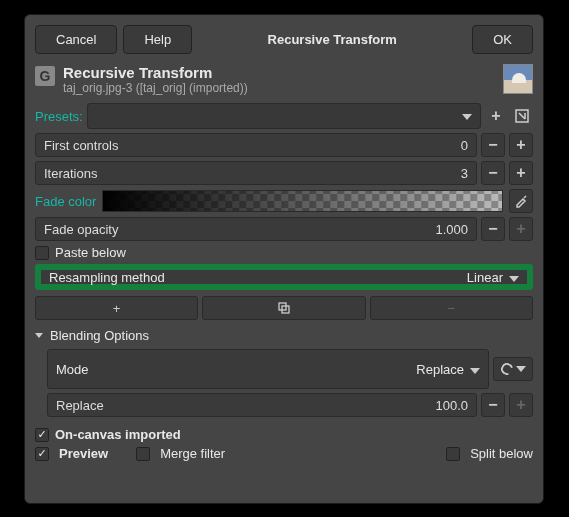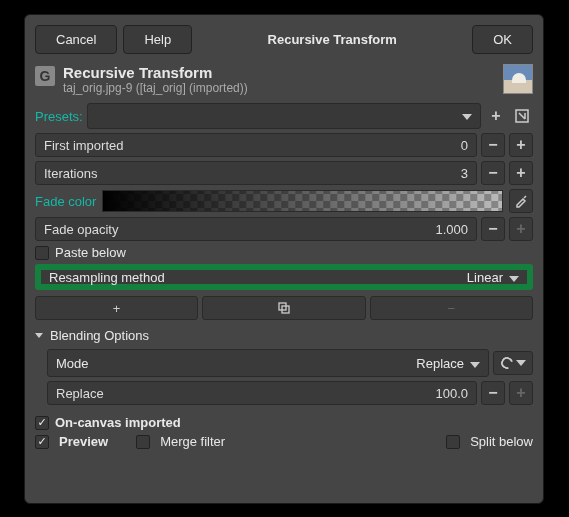--- a/index.html
+++ b/index.html
@@ -30,21 +30,21 @@
 .check-row { display: flex; align-items: center; gap: 6px; margin-bottom: 4px; margin-top: 2px; }
 .checkbox { width: 14px; height: 14px; background: #3a3a3a; border: 1px solid #222; border-radius: 2px; display: inline-flex; align-items: center; justify-content: center; }
 .checkbox.checked::after { content: "✓"; color: #eee; font-size: 11px; line-height: 1; }
 .dropdown-row { height: 26px; background: #3a3a3a; border: 6px solid #15803d; border-radius: 3px; display: flex; align-items: center; justify-content: space-between; padding: 0 8px; margin-bottom: 6px; }
 .tri { display: inline-block; border-left: 5px solid transparent; border-right: 5px solid transparent; border-top: 6px solid #ccc; margin-left: 6px; }
 .tri-down-sm { display: inline-block; border-left: 4px solid transparent; border-right: 4px solid transparent; border-top: 5px solid #ccc; margin-right: 4px; vertical-align: middle; }
 .three-btns { display: flex; gap: 4px; margin-bottom: 8px; }
 .three-btns .b { flex: 1; height: 24px; background: #3a3a3a; border: 1px solid #2a2a2a; border-radius: 3px; display: flex; align-items: center; justify-content: center; color: #ccc; cursor: pointer; }
 .section-head { display: flex; align-items: center; gap: 3px; margin-bottom: 6px; }
 .mode-row { display: flex; align-items: center; gap: 4px; margin-bottom: 4px; margin-left: 12px; }
-.mode-select { flex: 1; height: 28px; background: #3a3a3a; border: 1px solid #2a2a2a; border-radius: 3px; display: flex; align-items: center; justify-content: space-between; padding: 0 8px; }
+.mode-select { flex: 1; height: 40px; background: #3a3a3a; border: 1px solid #2a2a2a; border-radius: 3px; display: flex; align-items: center; justify-content: space-between; padding: 0 8px; }
 .opacity-row { display: flex; align-items: center; gap: 4px; margin-left: 12px; margin-bottom: 10px; }
 .bottom-row { display: flex; align-items: center; gap: 10px; margin-top: 4px; }
 .bold { font-weight: bold; }
 .spacer { flex: 1; }
 .minus-dis { color: #666; }
 .reset-icon { display: inline-flex; align-items: center; gap: 1px; }
 .reset-icon .arc { width: 12px; height: 12px; border: 2px solid #ccc; border-radius: 50%; border-right-color: transparent; transform: rotate(30deg); }
 </style>
 </head>
 <body>
@@ -55,40 +55,40 @@
     <button class="btn big">Cancel</button>
     <button class="btn big">Help</button>
     <div class="btn title">Recursive Transform</div>
     <button class="btn big">OK</button>
   </div>
 
   <div class="header">
     <div class="gimp-icon">G</div>
     <div class="header-text">
       <h2>Recursive Transform</h2>
-      <div class="sub">taj_orig.jpg-9 ([taj_orig] (imported))</div>
+      <div class="sub">taj_orig.jpg-3 ([taj_orig] (imported))</div>
     </div>
     <div class="thumb"></div>
   </div>
 
   <div class="row">
     <span class="label">Presets:</span>
     <div class="preset-select"></div>
     <div class="iconbtn">+</div>
     <div class="iconbtn">
       <svg width="14" height="14" viewBox="0 0 14 14">
           <rect x="1" y="1" width="12" height="12" fill="none" stroke="#ccc" stroke-width="1.5"></rect>
           <path d="M4 4 L10 10 M10 4 L10 10" stroke="#ccc" stroke-width="1.5" fill="none"></path>
         </svg>
     </div>
   </div>
 
   <div class="row">
     <div class="slider-field">
-      <span class="name">First imported</span>
+      <span class="name">First controls</span>
       <span class="val">0</span>
     </div>
     <div class="iconbtn boxed">−</div>
     <div class="iconbtn boxed">+</div>
   </div>
 
   <div class="row">
     <div class="slider-field">
       <span class="name">Iterations</span>
       <span class="val">3</span>

